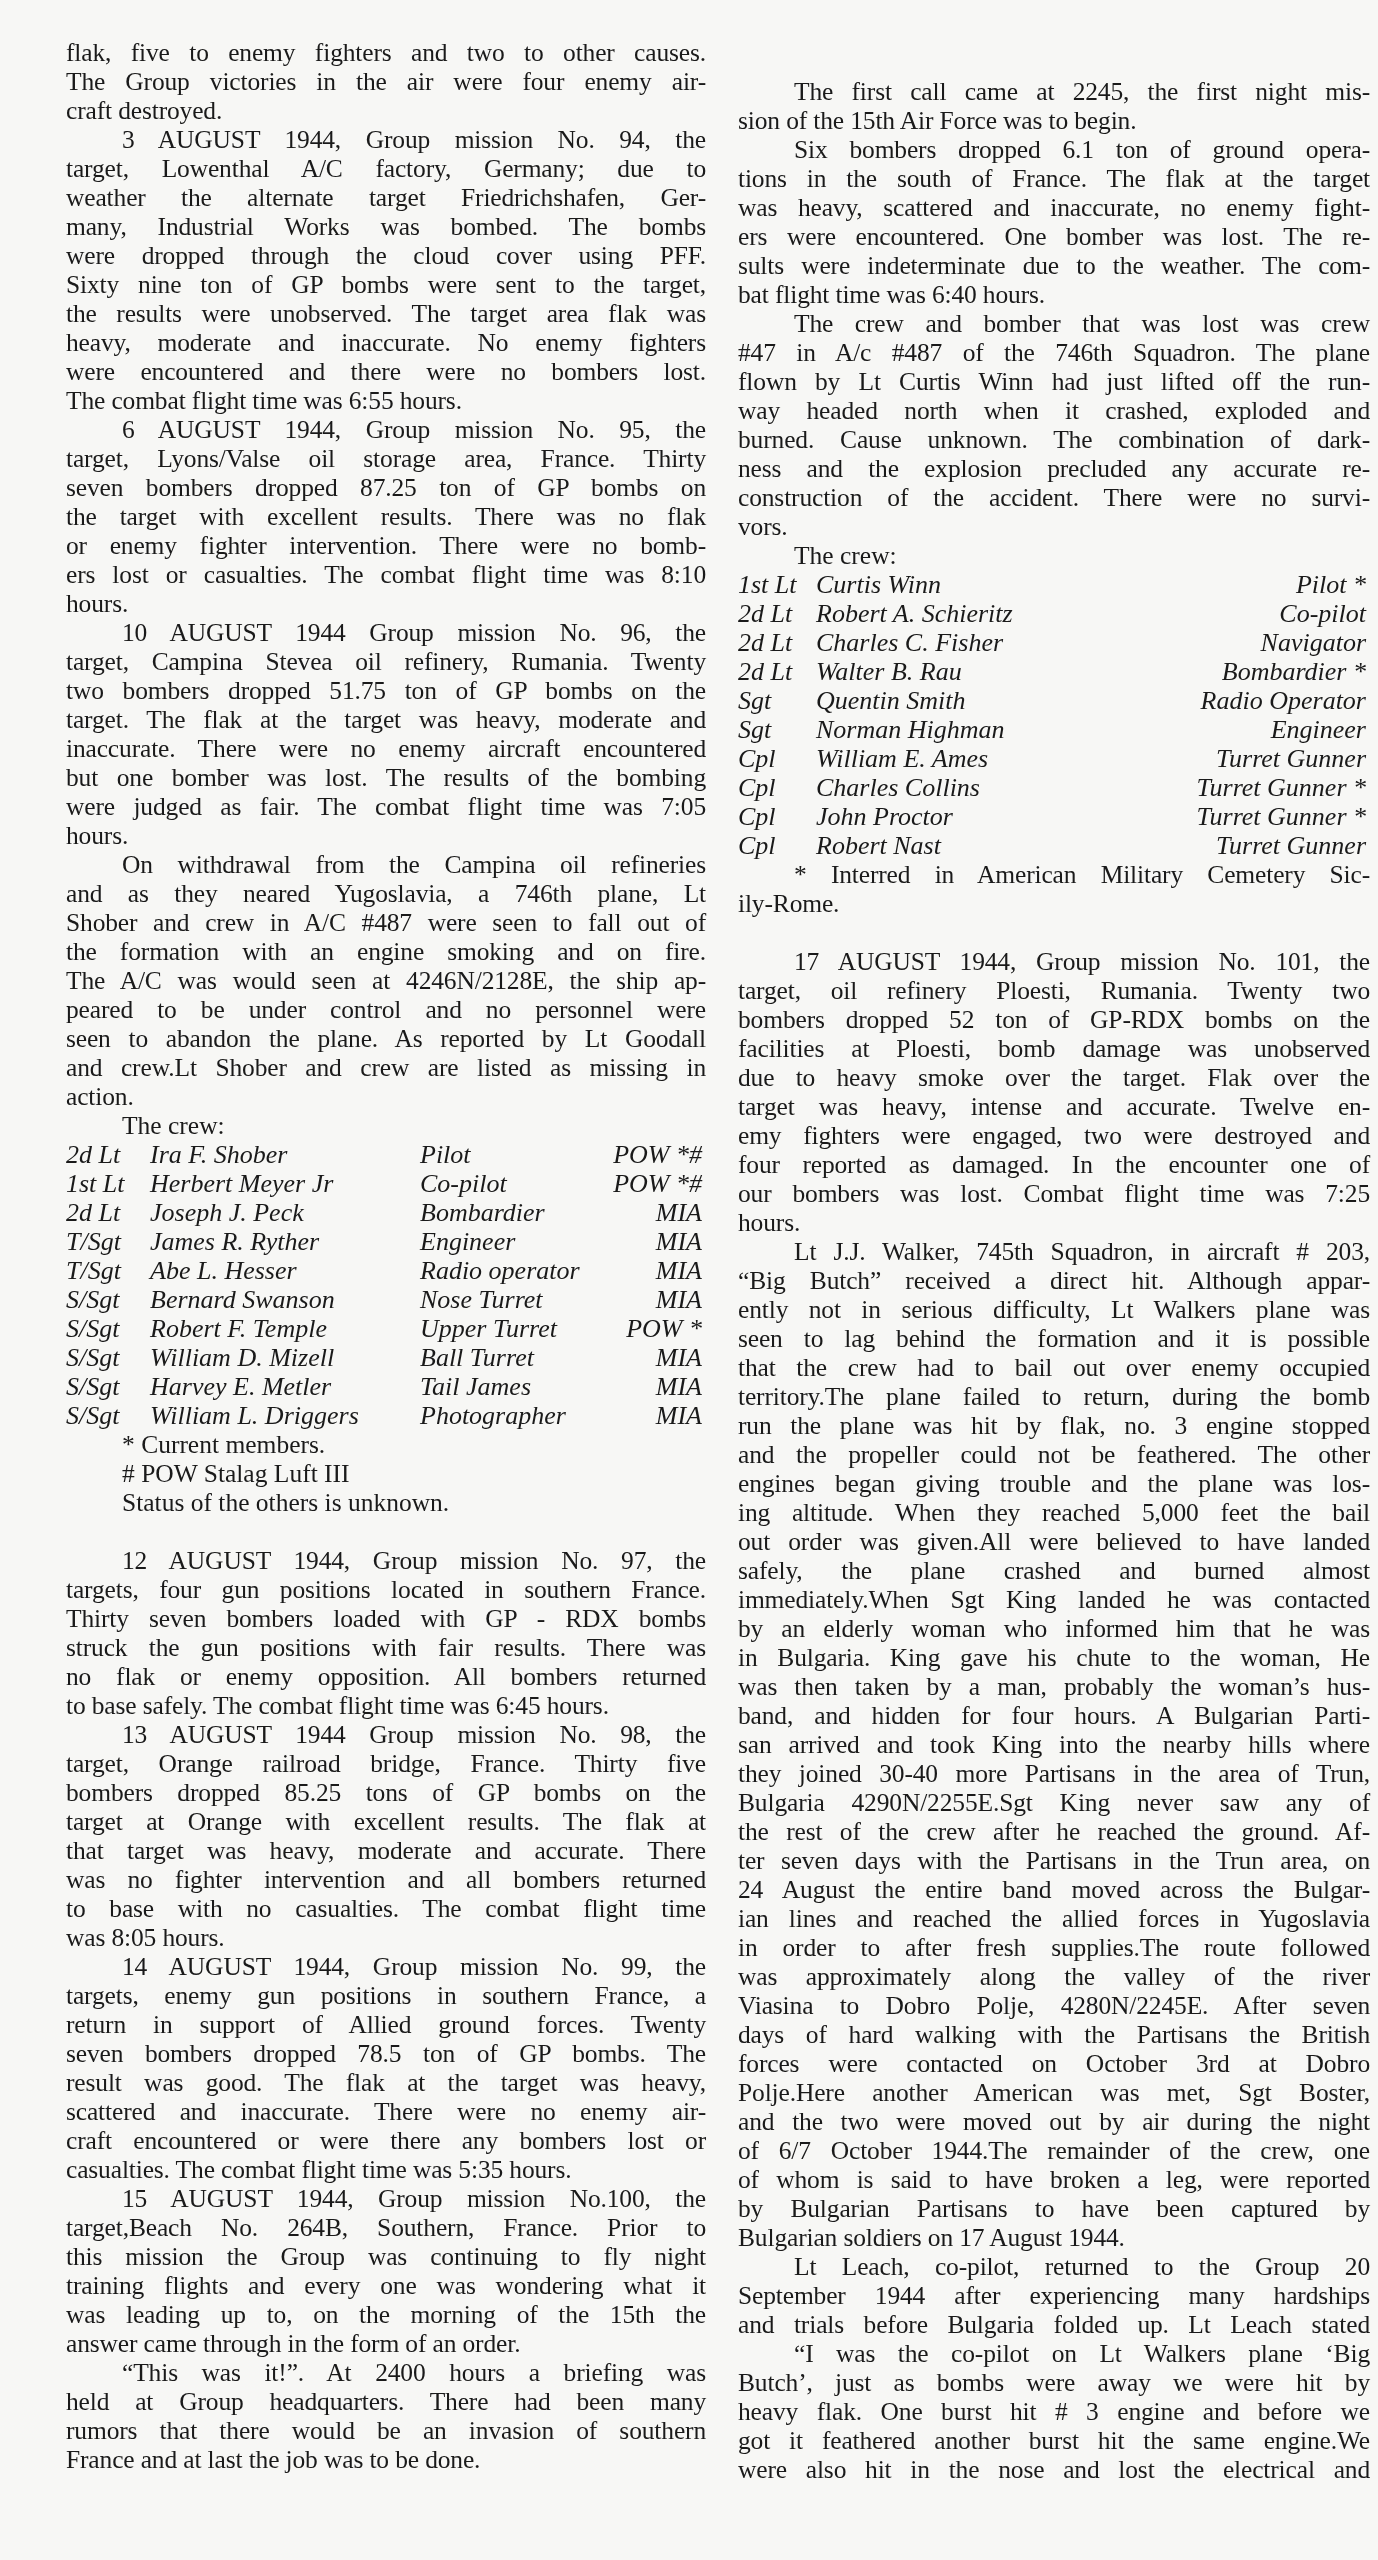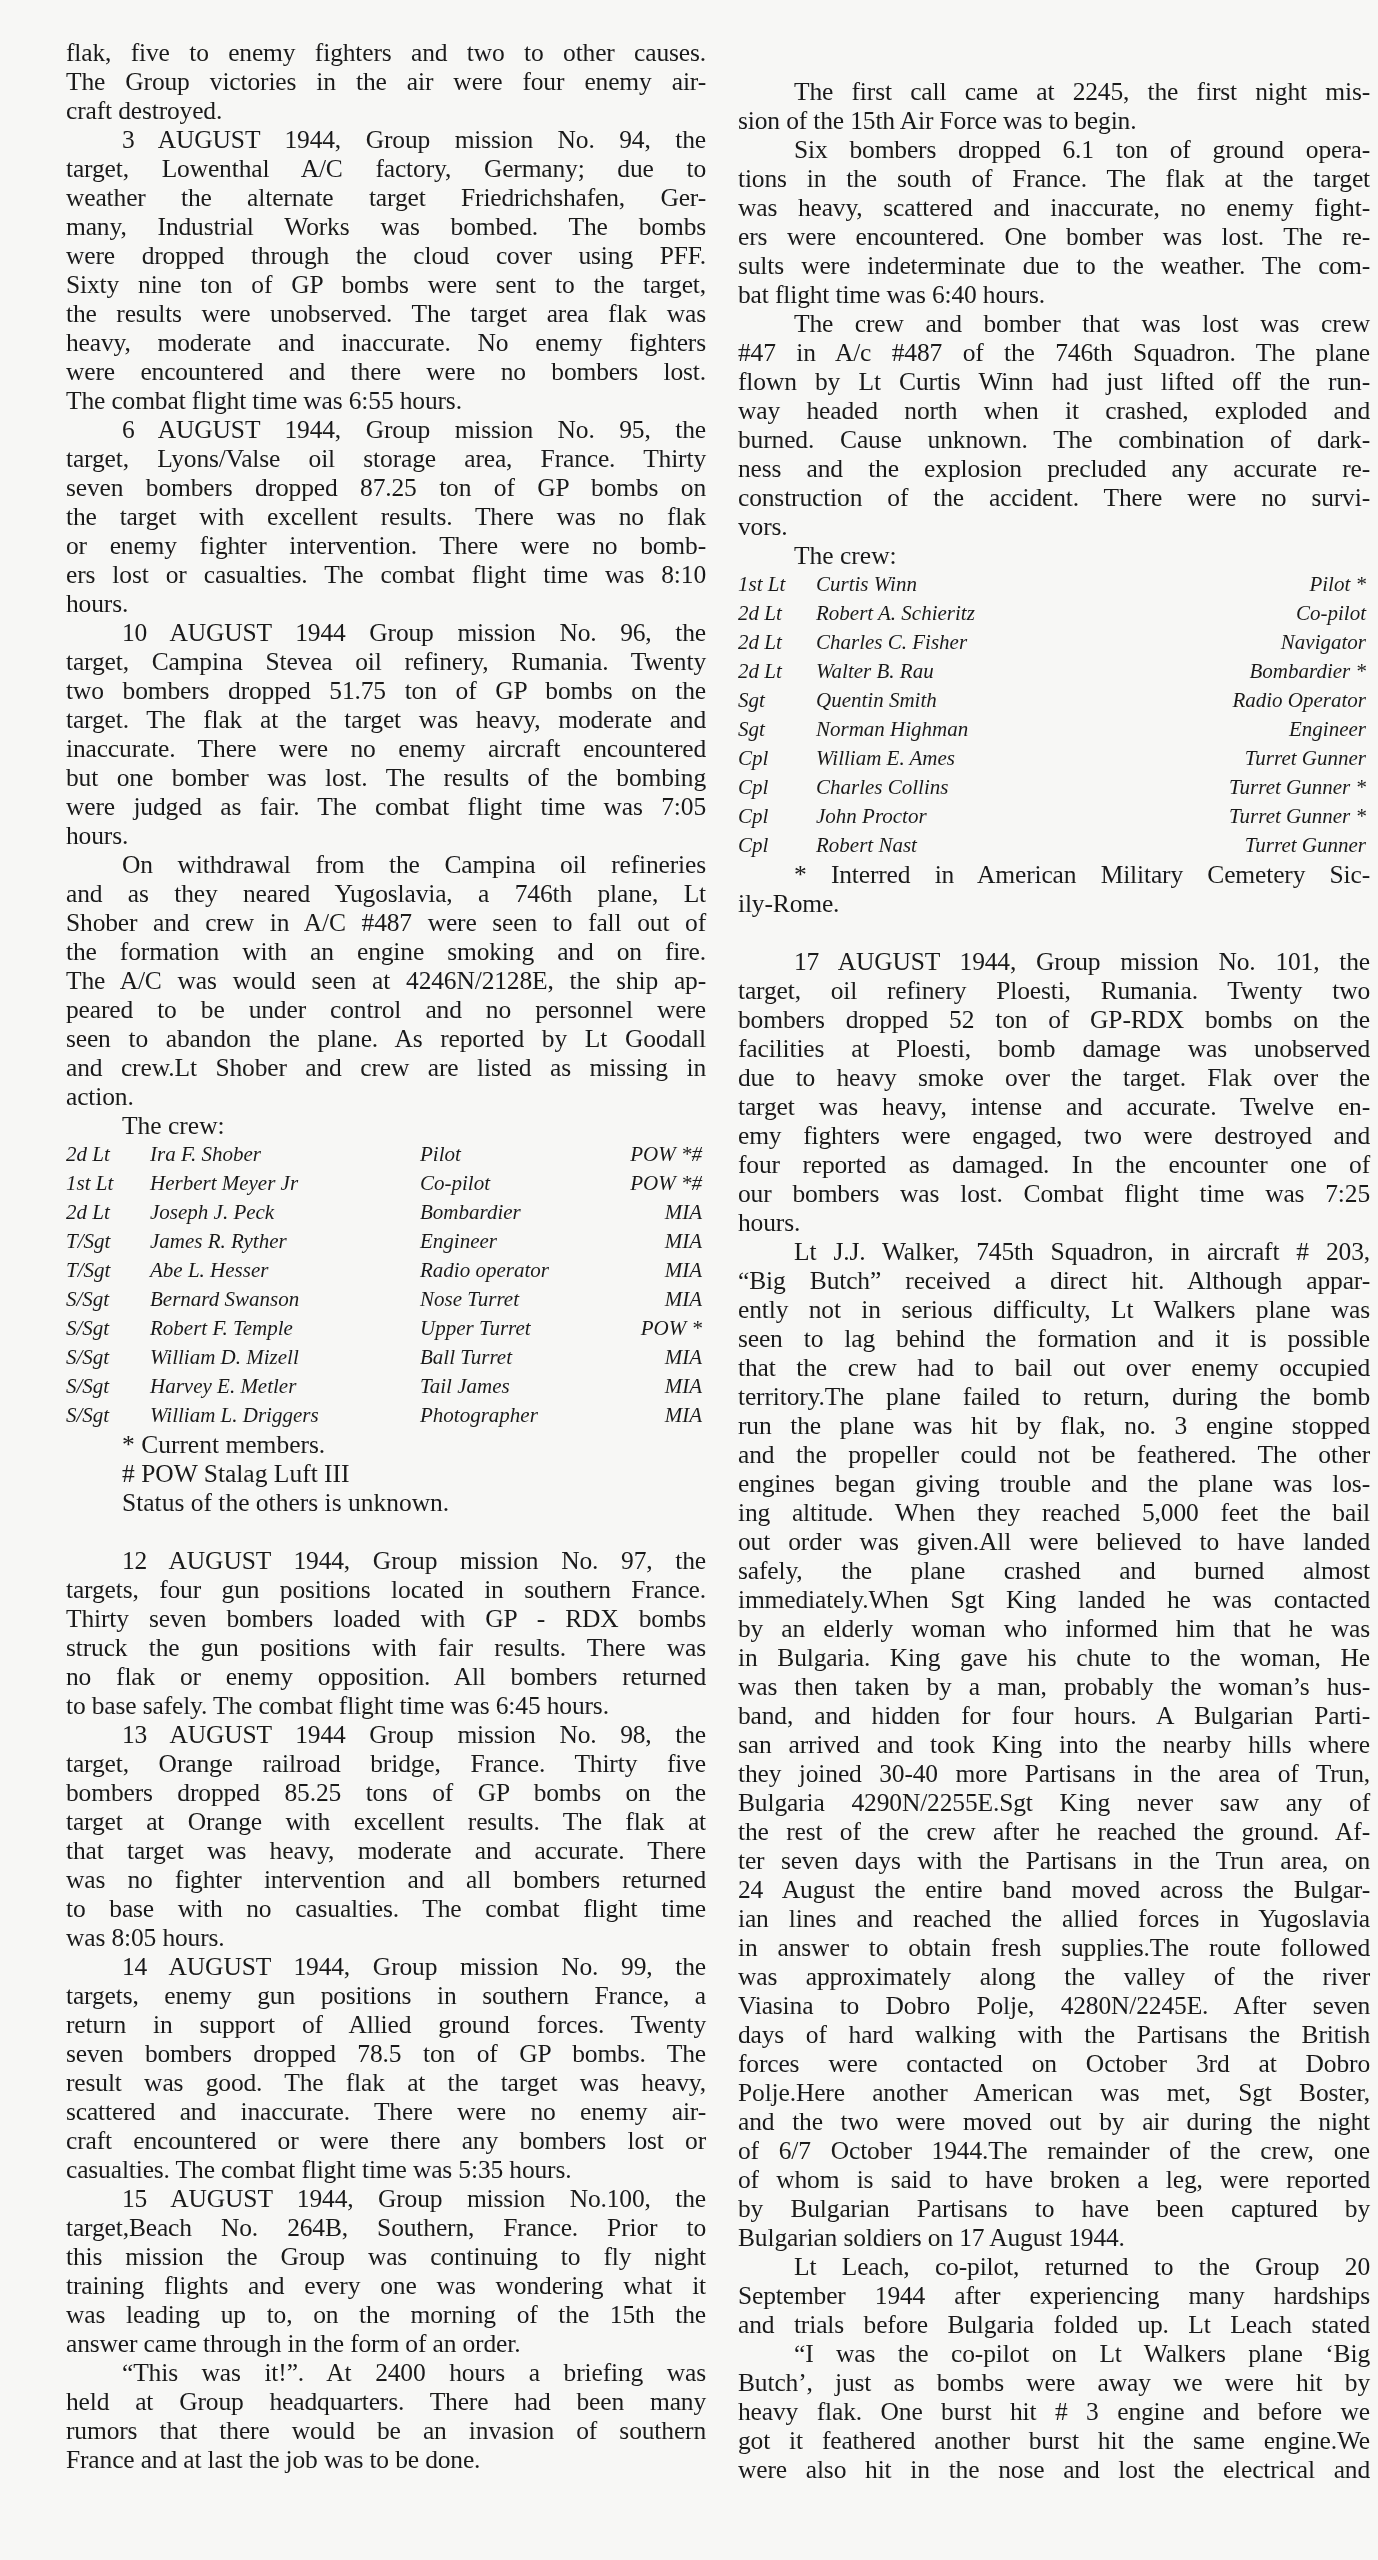--- a/index.html
+++ b/index.html
@@ -10,21 +10,21 @@
   .col { position:absolute; top:38px; }
   #left-col { left:66px; width:640px; }
   #right-col { left:738px; width:632px;margin-top:39px; }
   .line {
     height:29px; line-height:29px; font-size:25.5px; white-space:nowrap;
     text-align:justify; text-align-last:justify; letter-spacing:-0.15px;
   }
   .line.last { text-align-last:left; }
   .line.indent { padding-left:56px; }
   .gap { height:29px; }
-  .crow { height:29px; line-height:29px; font-size:21px; font-style:italic; position:relative; white-space:nowrap; }
+  .crow { height:29px; line-height:29px; font-size:26px; font-style:italic; position:relative; white-space:nowrap; }
   .crow .rank { position:absolute; left:0; }
   .crow .nm { position:absolute; }
   .crow .role { position:absolute; }
   .crow .st { position:absolute; right:4px; }
   #left-col .crow .nm { left:84px; }
   #left-col .crow .role { left:354px; }
   #right-col .crow .nm { left:78px; }
   #right-col .crow .role { right:4px; }
   .note { height:29px; line-height:29px; font-size:25.5px; padding-left:56px; white-space:nowrap; }
 </style>
@@ -300,21 +300,21 @@
       <div class="line">in Bulgaria. King gave his chute to the woman, He</div>
       <div class="line">was then taken by a man, probably the woman’s hus-</div>
       <div class="line">band, and hidden for four hours. A Bulgarian Parti-</div>
       <div class="line">san arrived and took King into the nearby hills where</div>
       <div class="line">they joined 30-40 more Partisans in the area of Trun,</div>
       <div class="line">Bulgaria 4290N/2255E.Sgt King never saw any of</div>
       <div class="line">the rest of the crew after he reached the ground. Af-</div>
       <div class="line">ter seven days with the Partisans in the Trun area, on</div>
       <div class="line">24 August the entire band moved across the Bulgar-</div>
       <div class="line">ian lines and reached the allied forces in Yugoslavia</div>
-      <div class="line">in answer to obtain fresh supplies.The route followed</div>
+      <div class="line">in order to after fresh supplies.The route followed</div>
       <div class="line">was approximately along the valley of the river</div>
       <div class="line">Viasina to Dobro Polje, 4280N/2245E. After seven</div>
       <div class="line">days of hard walking with the Partisans the British</div>
       <div class="line">forces were contacted on October 3rd at Dobro</div>
       <div class="line">Polje.Here another American was met, Sgt Boster,</div>
       <div class="line">and the two were moved out by air during the night</div>
       <div class="line">of 6/7 October 1944.The remainder of the crew, one</div>
       <div class="line">of whom is said to have broken a leg, were reported</div>
       <div class="line">by Bulgarian Partisans to have been captured by</div>
       <div class="line last">Bulgarian soldiers on 17 August 1944.</div>

